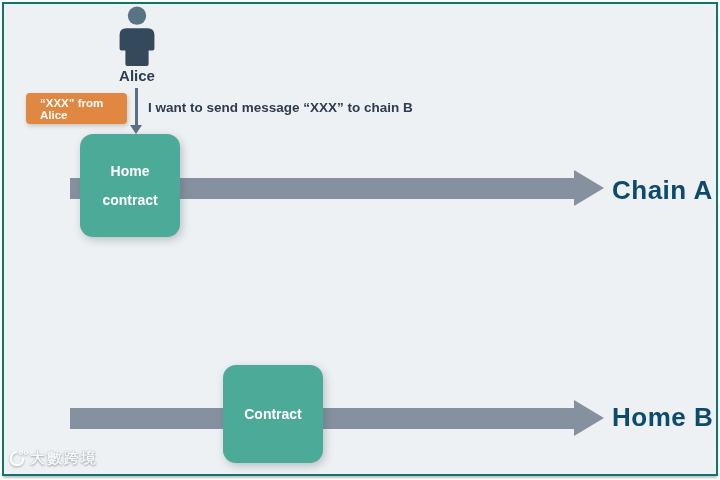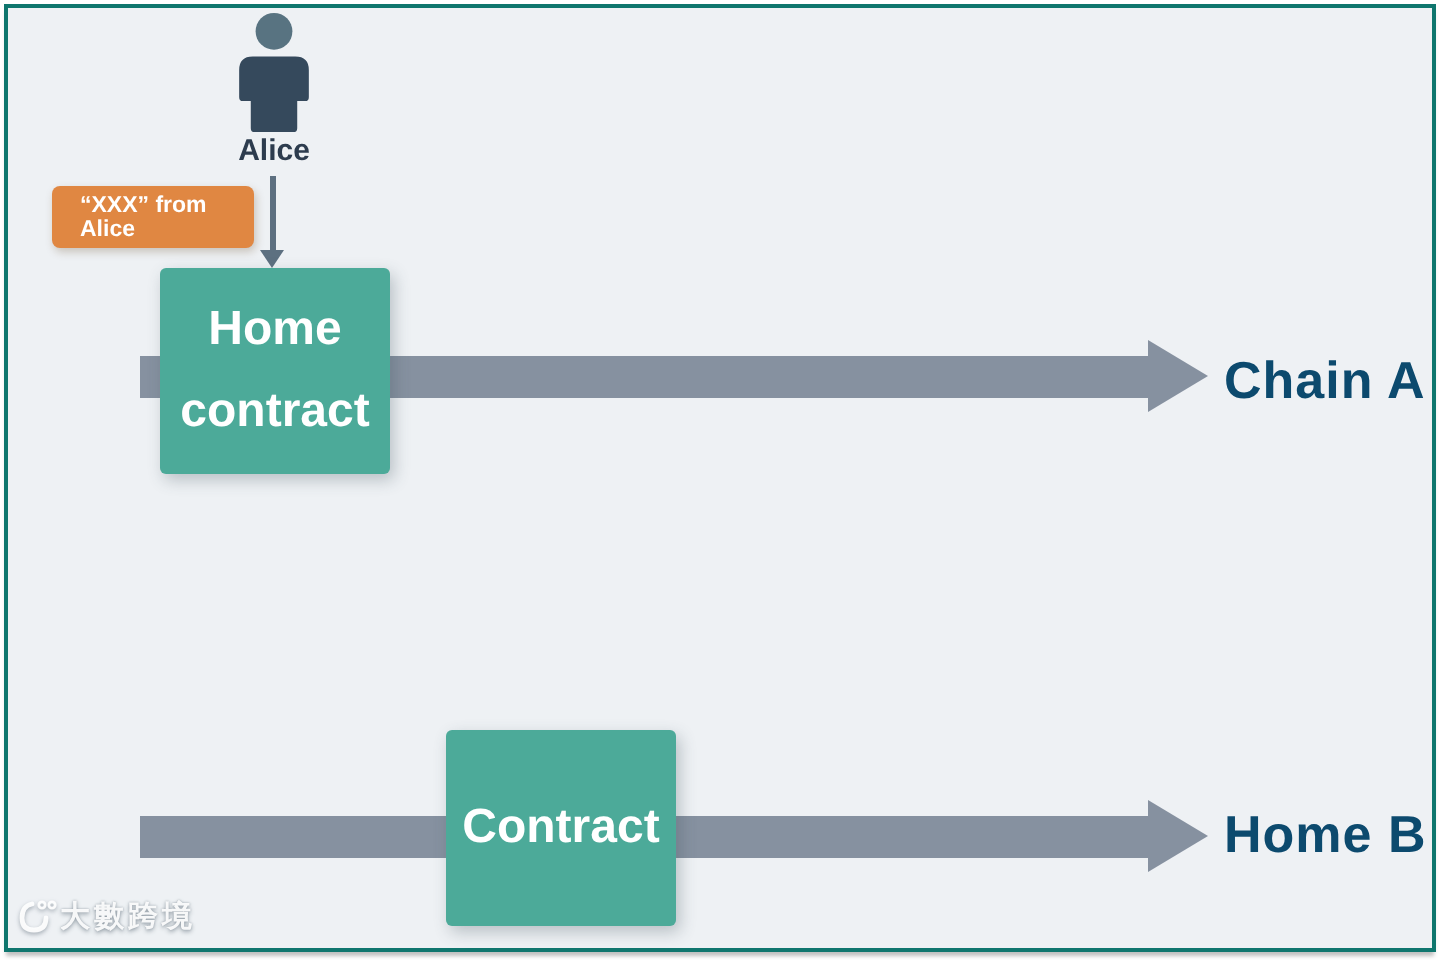--- a/index.html
+++ b/index.html
@@ -35,22 +35,22 @@
   .shaft { position:absolute; width:504px; height:21px; background:#8691a0; }
   .shaft-a { left:66px; top:174px; }
   .shaft-b { left:66px; top:404px; }
   .head { position:absolute; width:0; height:0;
           border-top:18px solid transparent; border-bottom:18px solid transparent;
           border-left:30px solid #8691a0; }
   .head-a { left:570px; top:166px; }
   .head-b { left:570px; top:396px; }
 
   
-  .node { position:absolute; width:115px; background:#4caa99; border-radius:3px;
-          color:#fff; font-size:24px; font-weight:bold; display:flex;
+  .node { position:absolute; width:100px; background:#4caa99; border-radius:13px;
+          color:#fff; font-size:14px; font-weight:bold; display:flex;
           flex-direction:column; align-items:center; justify-content:center;
           gap:13px; text-align:center;
           box-shadow:2px 3px 8px rgba(60,80,90,0.30); }
   .node-home { left:76px; top:130px; height:103px; }
   .node-replica { left:219px; top:361px; height:98px; }
 
   .chain-label { position:absolute; left:608px; font-size:26px; font-weight:bold;
                  color:#0c4a6e; letter-spacing:0.5px; }
   .chain-a { top:171px; }
   .chain-b { top:398px; }
@@ -73,20 +73,21 @@
       <circle cx="22" cy="10" r="9.5" fill="#587381"></circle>
       <path d="M11 23 h22 q7 0 7 7 v14 q0 2 -2 2 h-4 v14 q0 2 -2 2 h-20 q-2 0 -2 -2 v-14 h-4 q-2 0 -2 -2 v-14 q0 -7 7 -7 z" fill="#35495c"></path>
     </svg>
     <div class="actor-label">Alice</div>
 
     <div class="tag">“XXX” from Alice</div>
 
     <div class="varrow-shaft"></div>
     <div class="varrow-head"></div>
 
+    <div class="msg">I want to send message “XXX” to chain B</div>
 
     <div class="shaft shaft-a"></div>
     <div class="head head-a"></div>
 
     <div class="node node-home">
       <span>Home</span>
       <span>contract</span>
     </div>
 
     <div class="chain-label chain-a">Chain A</div>

